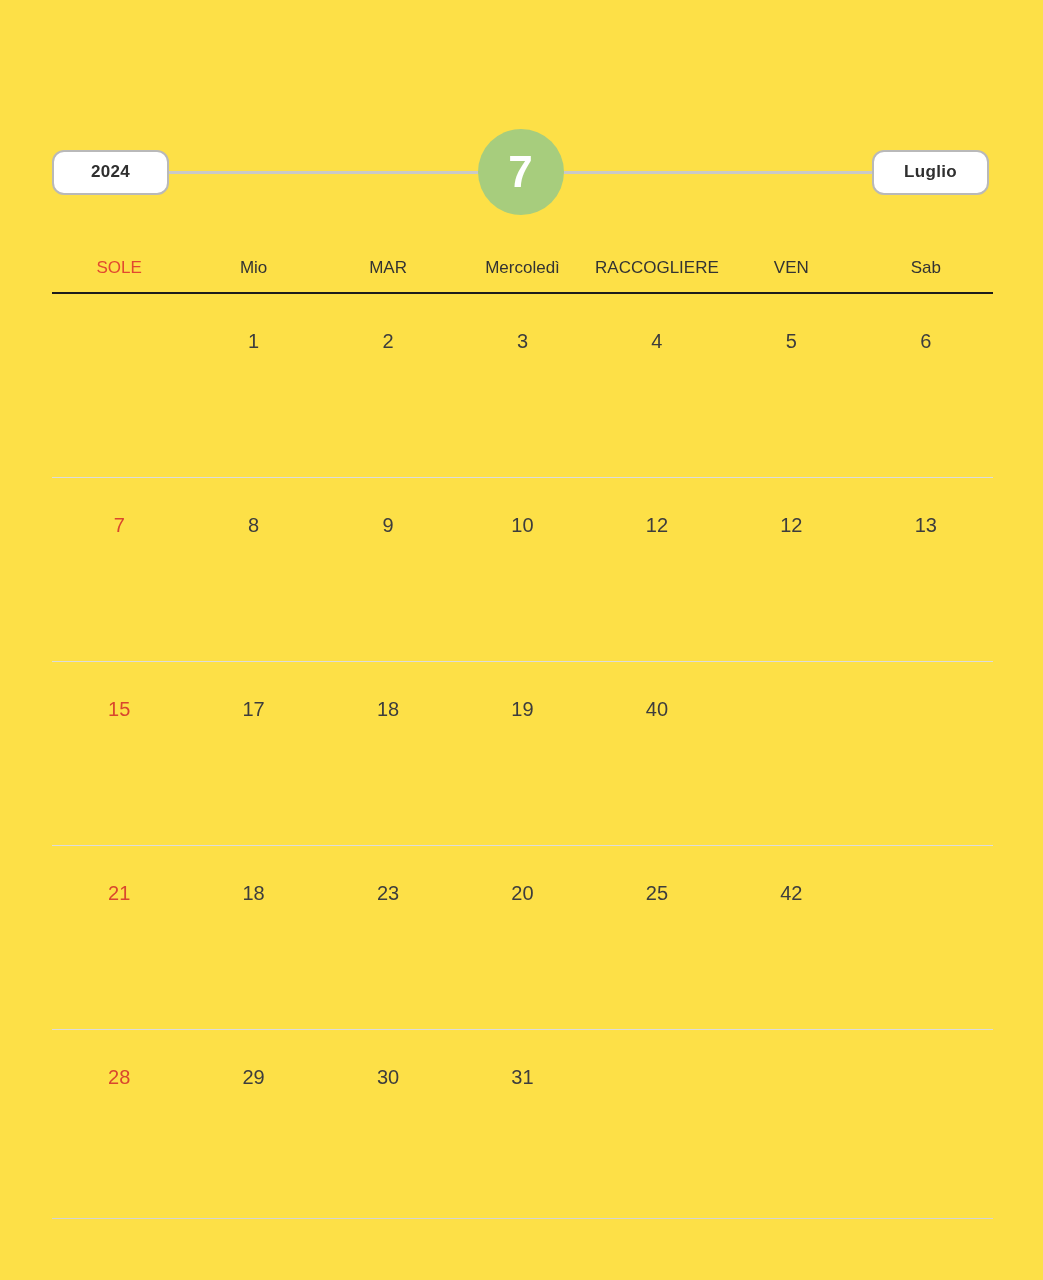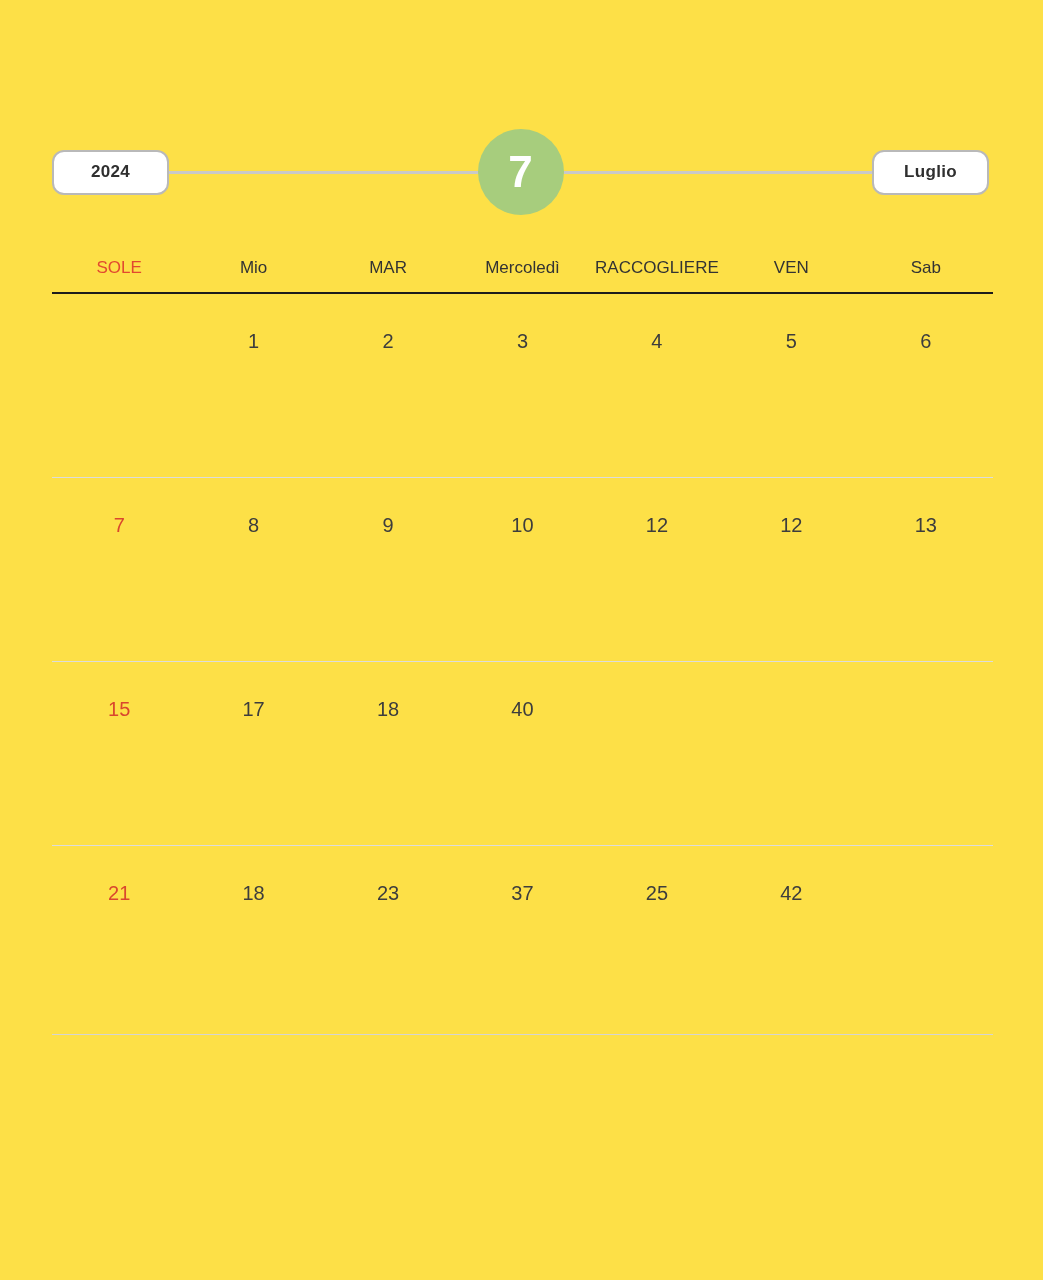--- a/index.html
+++ b/index.html
@@ -136,27 +136,37 @@
       <div class="cell">10</div>
       <div class="cell">12</div>
       <div class="cell">12</div>
       <div class="cell">13</div>
     </div>
 
     <div class="week">
       <div class="cell">15</div>
       <div class="cell">17</div>
       <div class="cell">18</div>
+      <div class="cell">19</div>
       <div class="cell">40</div>
     </div>
 
     <div class="week">
       <div class="cell">21</div>
       <div class="cell">18</div>
       <div class="cell">23</div>
-      <div class="cell">37</div>
+      <div class="cell">20</div>
       <div class="cell">25</div>
       <div class="cell">42</div>
     </div>
 
+    <div class="week">
+      <div class="cell">28</div>
+      <div class="cell">29</div>
+      <div class="cell">30</div>
+      <div class="cell">31</div>
+      <div class="cell"></div>
+      <div class="cell"></div>
+      <div class="cell"></div>
+    </div>
 
   </div>
 </div>
 
 </body></html>

